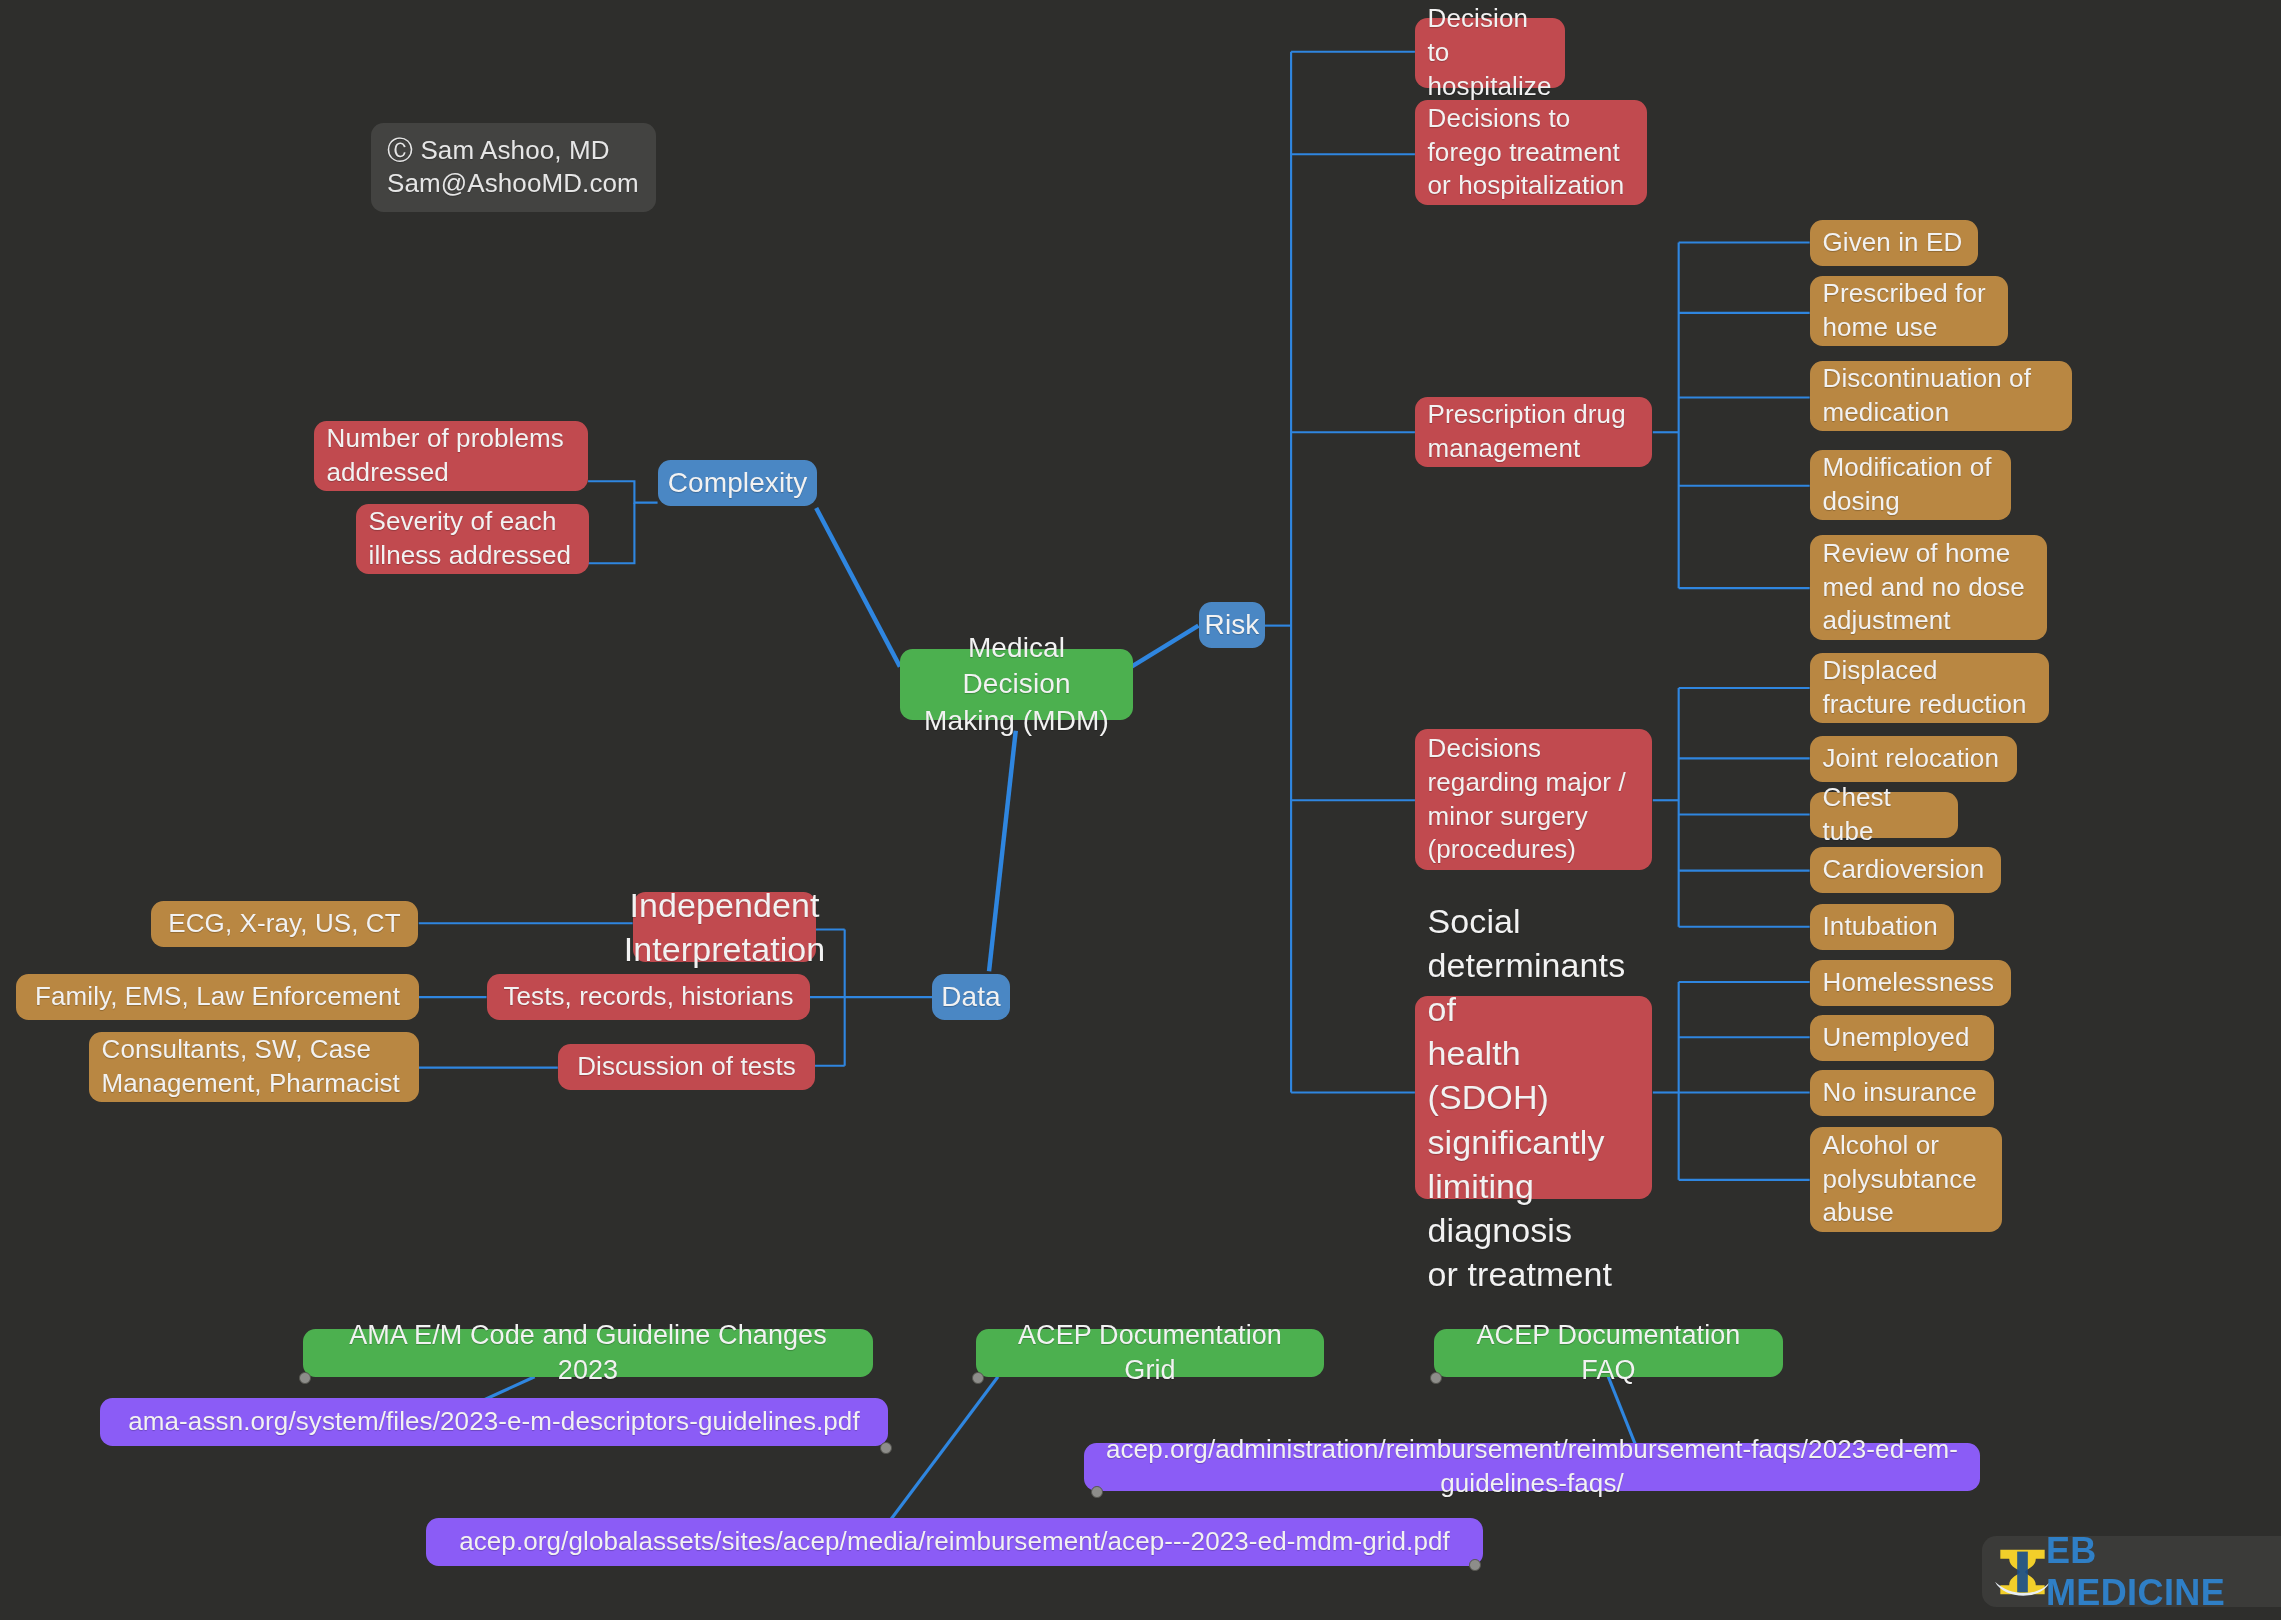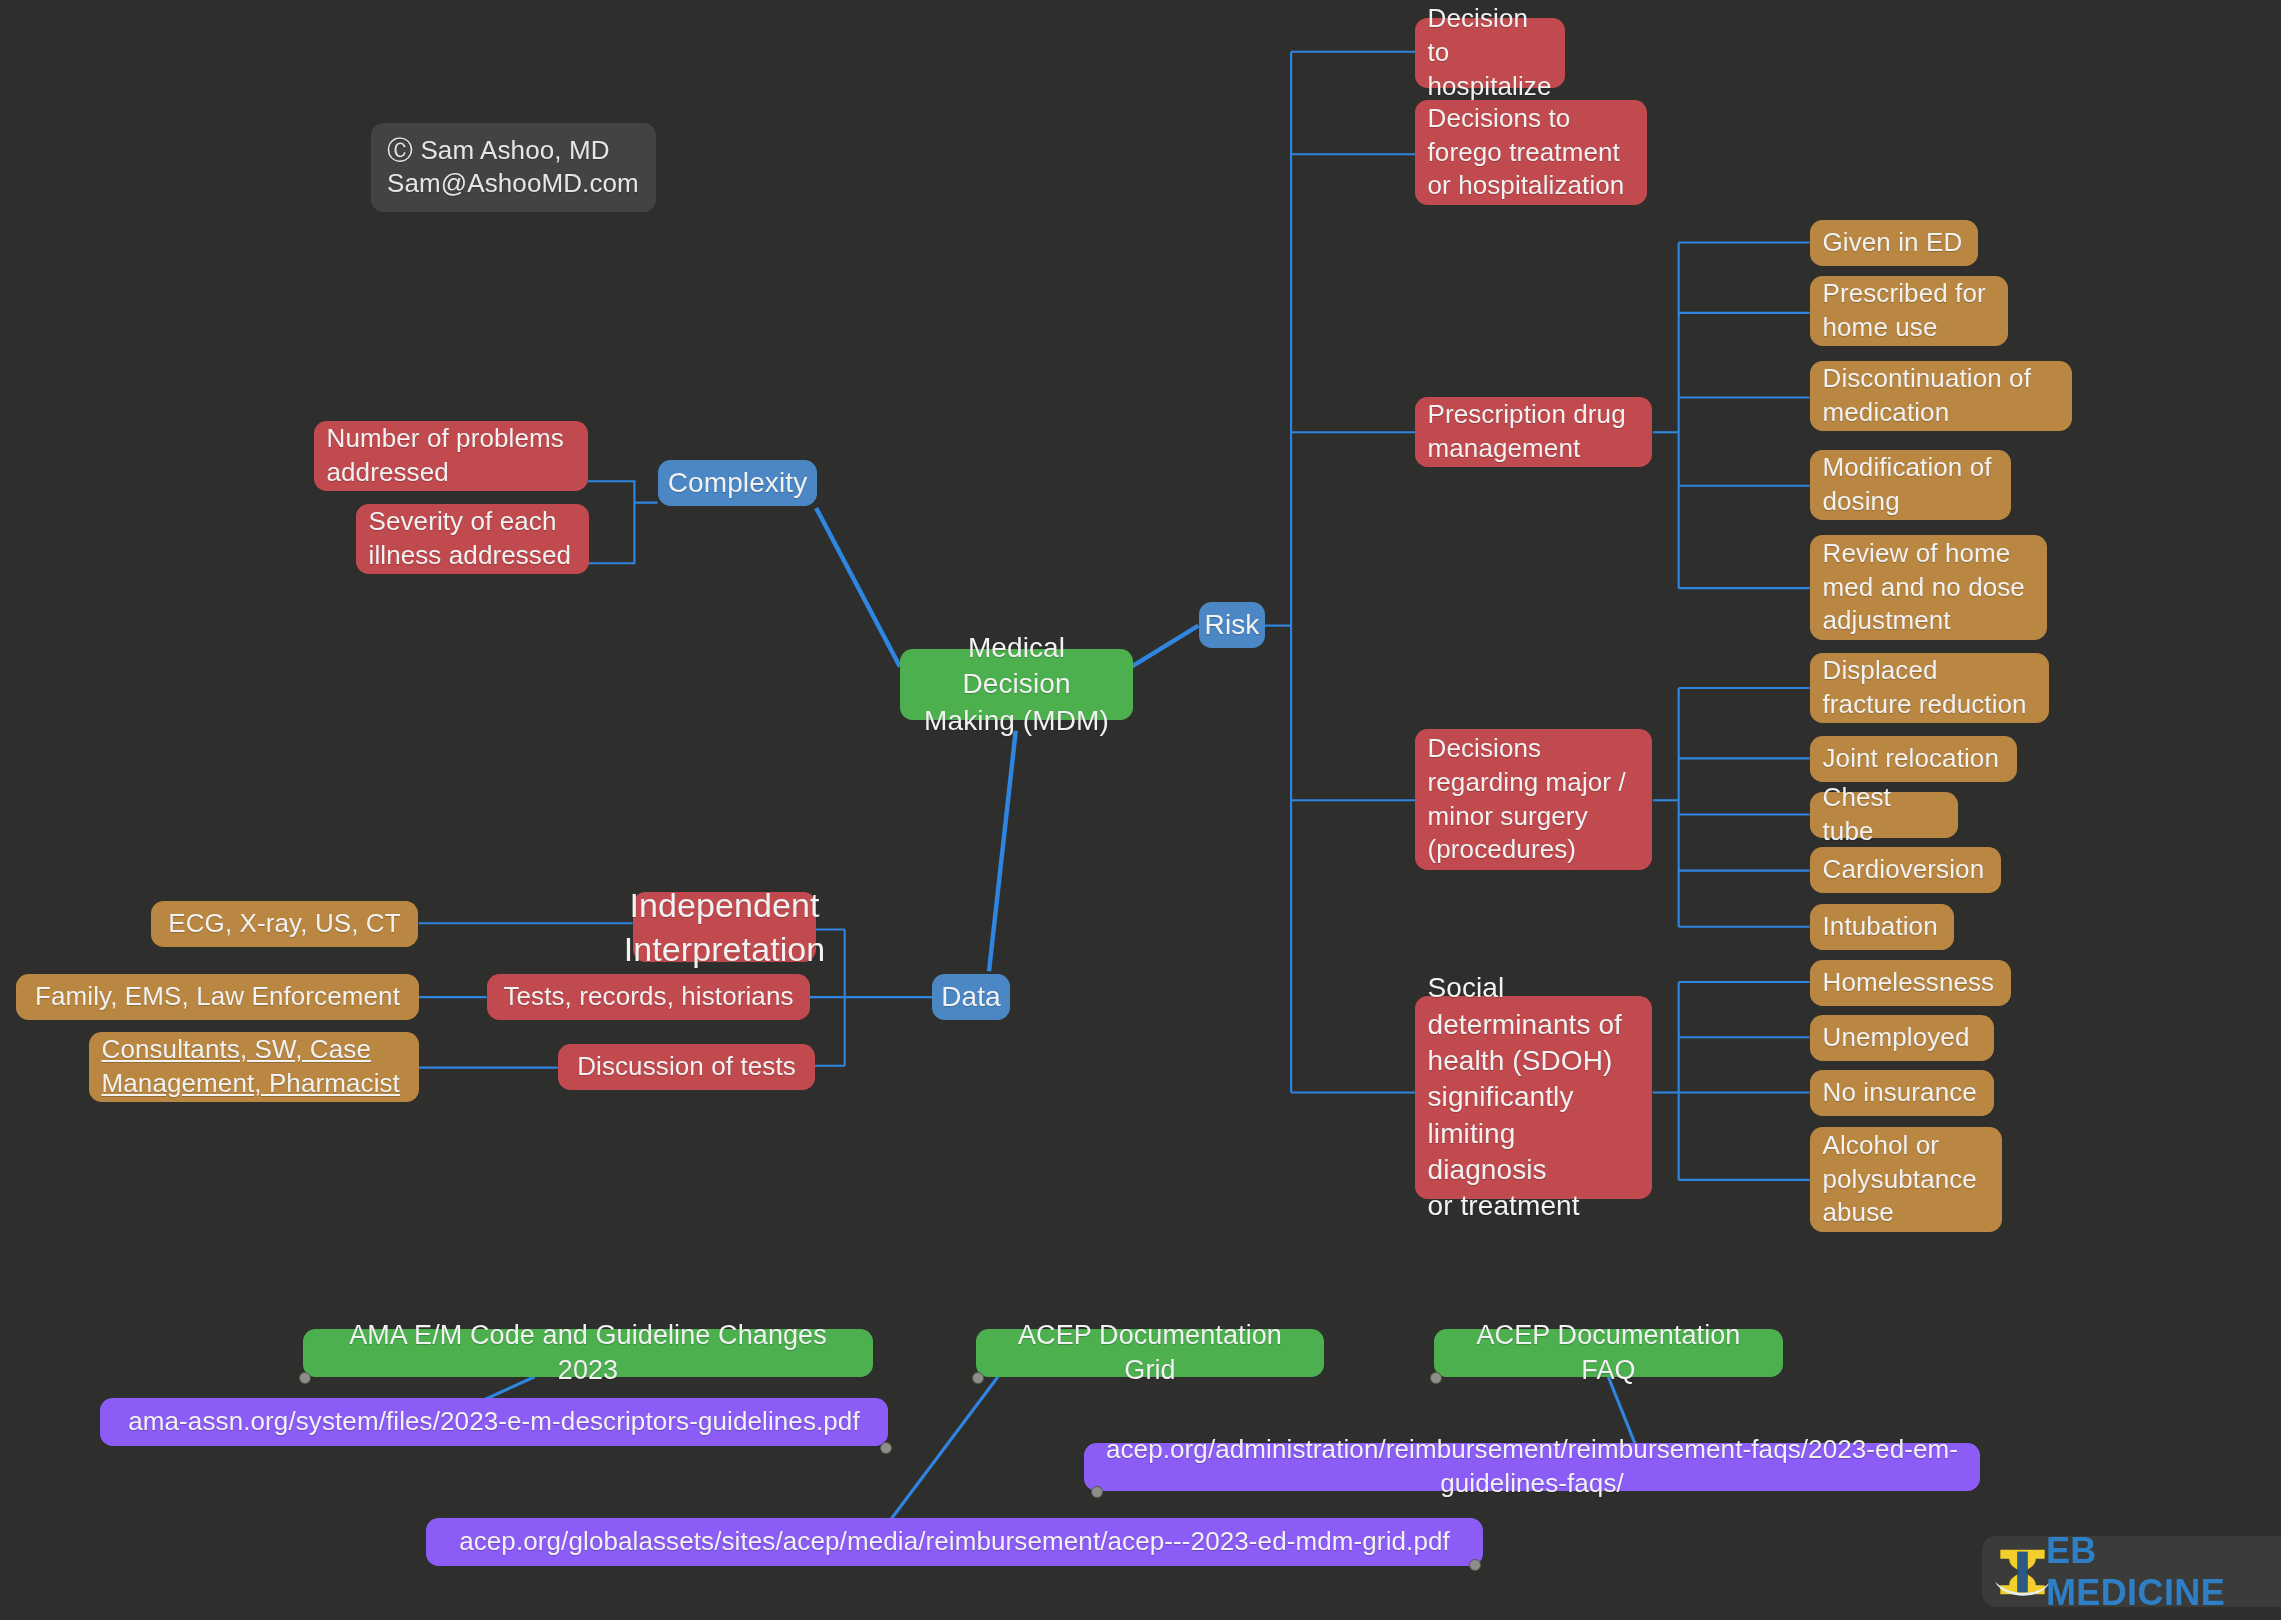--- a/index.html
+++ b/index.html
@@ -143,21 +143,21 @@
 Interpretation</div>
 
   <div class="node red center" style="left:487px;top:974px;width:323px;height:46px;padding:3.6px 12.5px;font-size:26px;">Tests, records, historians</div>
 
   <div class="node red center" style="left:558px;top:1044px;width:257px;height:46px;padding:3.6px 12.5px;font-size:26px;">Discussion of tests</div>
 
   <div class="node tan center" style="left:151px;top:901px;width:267px;height:46px;padding:3.6px 12.5px;font-size:26px;">ECG, X-ray, US, CT</div>
 
   <div class="node tan center" style="left:16px;top:974px;width:403px;height:46px;padding:3.6px 12.5px;font-size:26px;">Family, EMS, Law Enforcement</div>
 
-  <div class="node tan" style="left:89px;top:1032px;width:330px;height:70px;padding:7.1px 12.5px;font-size:26px;white-space:pre-line;text-decoration:underline;">Consultants, SW, Case
+  <div class="node tan" style="left:89px;top:1032px;width:330px;height:70px;padding:7.1px 12.5px;font-size:26px;white-space:pre-line;">Consultants, SW, Case
 Management, Pharmacist</div>
 
   <div class="node blue center" style="left:1199px;top:602px;width:66px;height:46px;font-size:28px;">Risk</div>
 
   <div class="node red" style="left:1415px;top:18px;width:150px;height:70px;padding:7.1px 12.5px;font-size:26px;white-space:pre-line;">Decision to
 hospitalize</div>
 
   <div class="node red" style="left:1415px;top:397px;width:237px;height:70px;padding:7.1px 12.5px;font-size:26px;white-space:pre-line;">Prescription drug
 management</div>
 
@@ -189,21 +189,21 @@
 fracture reduction</div>
 
   <div class="node tan" style="left:1810px;top:736px;width:207px;height:46px;padding:3.6px 12.5px;font-size:26px;">Joint relocation</div>
 
   <div class="node tan" style="left:1810px;top:792px;width:148px;height:46px;padding:3.6px 12.5px;font-size:26px;">Chest tube</div>
 
   <div class="node tan" style="left:1810px;top:847px;width:191px;height:46px;padding:3.6px 12.5px;font-size:26px;">Cardioversion</div>
 
   <div class="node tan" style="left:1810px;top:904px;width:144px;height:46px;padding:3.6px 12.5px;font-size:26px;">Intubation</div>
 
-  <div class="node red" style="left:1415px;top:996px;width:237px;height:203px;padding:7.1px 12.5px;font-size:28px;white-space:pre-line;">Social
+  <div class="node red" style="left:1415px;top:996px;width:237px;height:203px;padding:7.1px 12.5px;font-size:34px;white-space:pre-line;">Social
 determinants of
 health (SDOH)
 significantly
 limiting diagnosis
 or treatment</div>
 
   <div class="node tan" style="left:1810px;top:960px;width:201px;height:46px;padding:3.6px 12.5px;font-size:26px;">Homelessness</div>
 
   <div class="node tan" style="left:1810px;top:1015px;width:184px;height:46px;padding:3.6px 12.5px;font-size:26px;">Unemployed</div>
 

